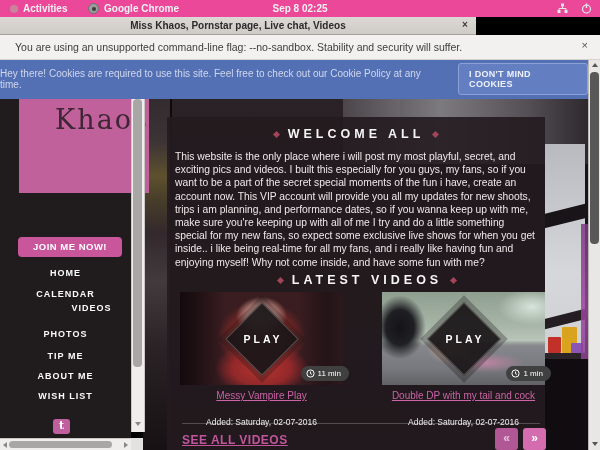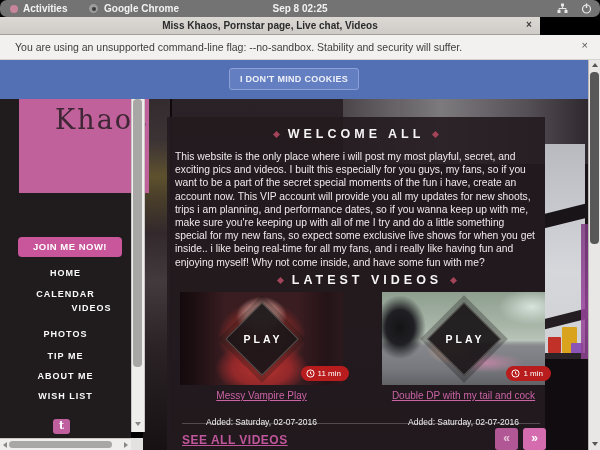--- a/index.html
+++ b/index.html
@@ -1,25 +1,25 @@
 <!DOCTYPE html>
 <html><head>
 <meta charset="utf-8">
 <style>
   html,body{margin:0;padding:0;width:600px;height:450px;overflow:hidden;background:#000;
     font-family:"Liberation Sans",sans-serif;-webkit-font-smoothing:antialiased;}
   .abs{position:absolute;}
   
-  #topbar{left:0;top:0;width:600px;height:17px;background:#737373;color:#f2f2f2;z-index:10;border-radius:7px;}
+  #topbar{left:0;top:0;width:600px;height:17px;background:#ec4899;color:#f2f2f2;z-index:10;}
   #topbar .seg{display:flex;align-items:center;gap:5px;font-size:10px;font-weight:bold;height:17px;}
   .dot{width:8px;height:8px;border-radius:50%;background:#c8849b;}
   .chromeball{width:9px;height:9px;border-radius:50%;background:#9c9c9c;border:1px solid #6e6e6e;position:relative;}
   .chromeball:after{content:"";position:absolute;left:2.5px;top:2.5px;width:4px;height:4px;border-radius:50%;background:#3a3a3a;}
   
-  #titlebar{left:0;top:17px;width:540px;height:17px;background:linear-gradient(#dcd8d4,#cfcbc7);
+  #titlebar{left:0;top:17px;width:476px;height:17px;background:linear-gradient(#dcd8d4,#cfcbc7);
     border-bottom:1px solid #a39f9b;color:#2b2b2b;z-index:9;}
   #titlebar .t{width:100%;text-align:center;font-size:10px;font-weight:bold;line-height:17px;}
   .winx{position:absolute;top:0;right:4px;width:14px;height:17px;text-align:center;line-height:16px;
     font-size:10px;color:#3c3c3c;font-weight:bold;cursor:default;}
   
   #infobar{left:0;top:35px;width:600px;height:24px;background:#f3f1ef;border-bottom:1px solid #d6d3cf;color:#3d3d3d;z-index:9;}
   #infobar .msg{position:absolute;left:15px;top:6px;font-size:10.5px;}
   #infobar .x{position:absolute;right:12px;top:4px;font-size:11px;color:#555;}
   
   #cookiebar{left:0;top:59px;width:588px;height:40px;background:#5470b5;z-index:6;
@@ -93,21 +93,21 @@
     radial-gradient(ellipse 40px 10px at 63% 76%, #bd85a3 0%, rgba(190,133,163,0) 100%),
     radial-gradient(ellipse 34px 18px at 92% 16%, #d8e4dc 0%, rgba(216,228,220,0) 100%),
     linear-gradient(180deg, rgba(0,0,0,0) 52%, #85878c 58%, #77797e 82%, #606266 100%),
     linear-gradient(180deg,#8e9e8f 0%,#a9b7a9 38%,#bac4ba 52%,#9aa89b 60%),
     #9aa89b;}
   .play-diamond{position:absolute;left:50%;top:50%;width:50px;height:50px;
     transform:translate(-50%,-50%) rotate(45deg);background:rgba(26,22,24,.93);
     border:1px solid #56514f;box-shadow:0 0 0 5px rgba(26,22,24,.30);}
   .play-label{position:absolute;left:50%;top:50%;transform:translate(-50%,-50%);
     color:#fff;font-size:10.5px;font-weight:bold;letter-spacing:3px;padding-left:3px;}
-  .dur-badge{position:absolute;right:-6px;bottom:4px;height:15px;background:#b91c1c;border-radius:8px;
+  .dur-badge{position:absolute;right:-6px;bottom:4px;height:15px;background:#404040;border-radius:8px;
     color:#fff;font-size:8px;display:flex;align-items:center;gap:3px;padding:0 8px 0 5px;}
   .vtitle{margin-top:5px;text-align:center;color:#cb63a6;font-size:10px;text-decoration:underline;cursor:pointer;}
   .vadded{margin-top:16px;text-align:center;color:#efefef;font-size:8.5px;}
   
   #divider{left:15px;top:306px;width:358px;height:1px;background:rgba(255,255,255,.22);}
   #seeall{left:15px;top:316px;color:#c0569b;font-size:12px;font-weight:bold;text-decoration:underline;
     letter-spacing:.5px;cursor:pointer;}
   .pagerbtn{position:absolute;top:311px;width:23px;height:22px;border-radius:3px;text-align:center;
     line-height:21px;font-size:12px;font-weight:bold;cursor:pointer;}
   #pager-prev{left:328px;background:#b25795;color:#e6c4da;}
@@ -251,14 +251,15 @@
 <div class="abs sb-thumb" id="side-hthumb"></div>
 <div class="abs" id="scroll-corner"></div>
 
 <div class="abs" id="main-vscroll">
   <div class="tri up" style="left:2.5px;top:4px;"></div>
   <div class="tri down" style="left:2.5px;bottom:4px;border-top-color:#555;"></div>
 </div>
 <div class="abs" id="main-vthumb"></div>
 
 <div class="abs" id="cookiebar">
+  <span class="msg">Hey there! Cookies are required to use this site. Feel free to check out our Cookie Policy at any time.</span>
   <span class="btn">I DON'T MIND COOKIES</span>
 </div>
 
 </body></html>

